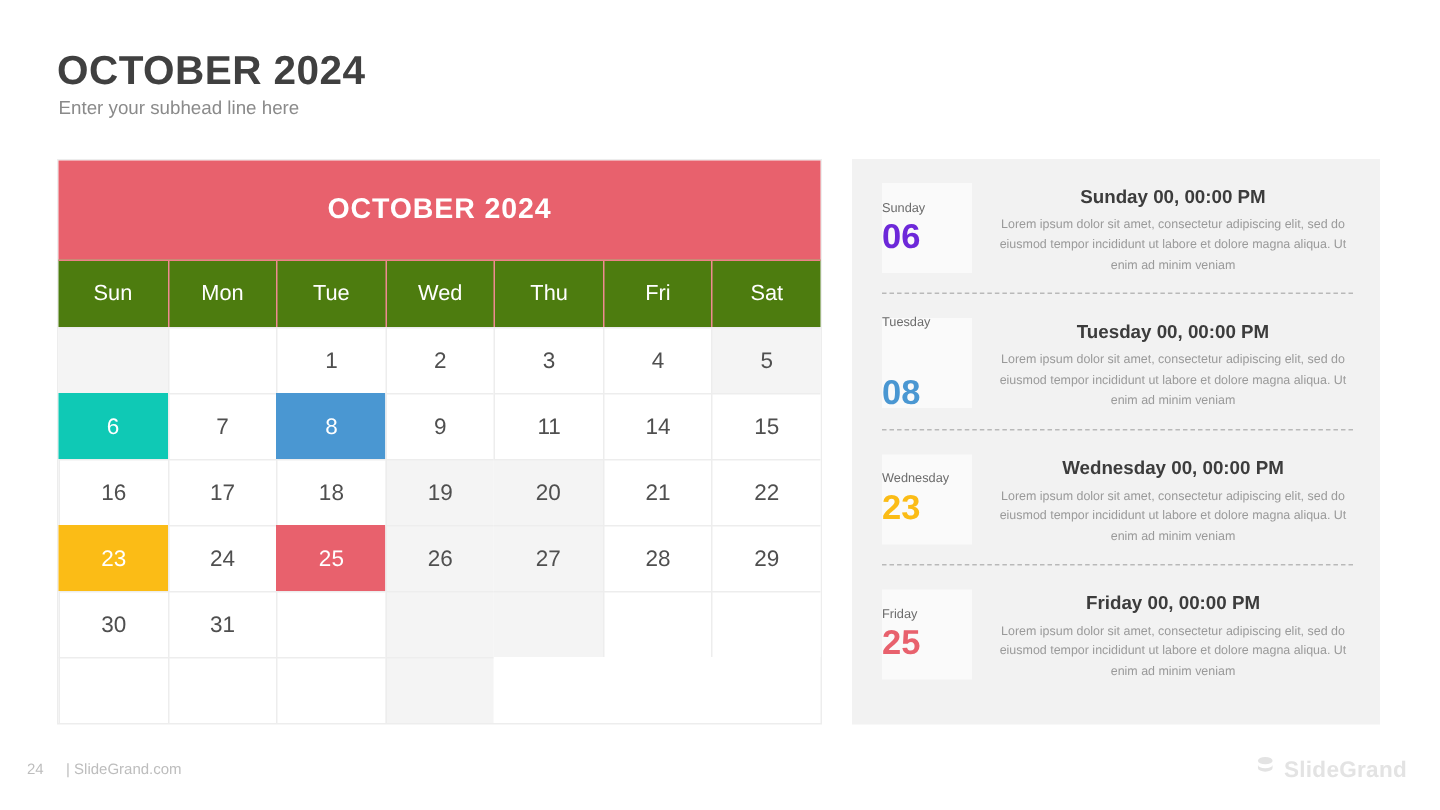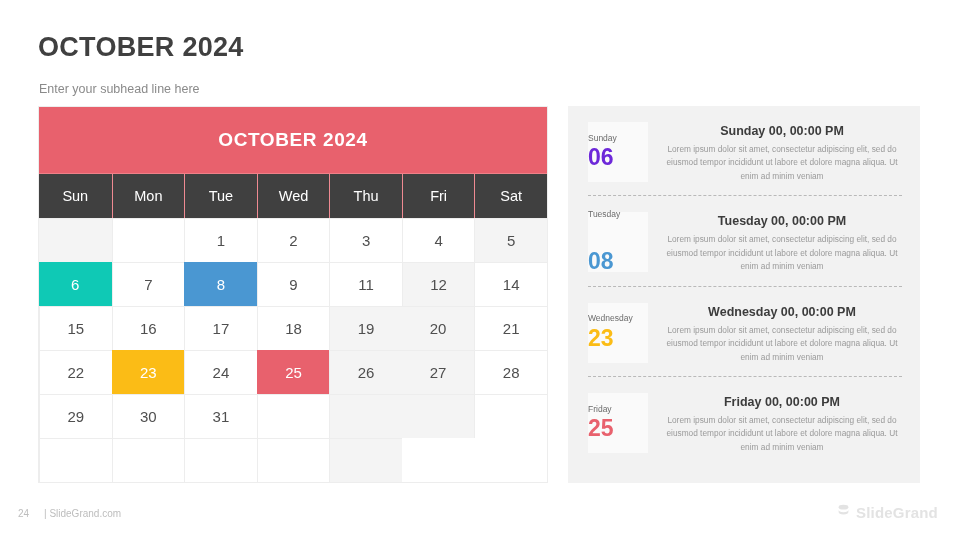--- a/index.html
+++ b/index.html
@@ -11,42 +11,42 @@
     overflow:hidden;
   }
 
   
   #slide-title {
     position:absolute; left:38px; top:32px;
     font-size:27px; font-weight:bold; letter-spacing:0.3px;
     color:#404040;
   }
   #slide-subhead {
-    position:absolute; left:39px; top:82px;
+    position:absolute; left:39px; top:65px;
     font-size:12.5px; color:#8a8a8a; font-weight:normal;
   }
 
   
   #calendar {
     position:absolute; left:38px; top:106px;
     width:510px;
     border:1px solid #ededed;
     background:#fff;
   }
   #calendar-title-bar {
     background:#e8616d;
     height:66px;
     display:flex; align-items:center; justify-content:center;
   }
   #calendar-title-bar .ct {
     color:#ffffff; font-size:19px; font-weight:bold; letter-spacing:0.6px;
   }
   #calendar-dow {
     display:grid; grid-template-columns:repeat(7,1fr);
-    background:#404040;
+    background:#4d7c0f;
     border-top:1px solid #ef8088;
   }
   #calendar-dow .dow {
     height:44px; display:flex; align-items:center; justify-content:center;
     color:#ffffff; font-size:14.5px;
     border-left:1px solid #ef8a92;
   }
   #calendar-dow .dow:first-child { border-left:none; }
 
   #calendar-grid { display:grid; grid-template-columns:repeat(7,1fr); }
@@ -156,23 +156,20 @@
       </div>
       <div class="cell col2 hl" style="background: rgb(74, 151, 210);">
         <span>8</span>
       </div>
       <div class="cell col3">
         <span>9</span>
       </div>
       <div class="cell col5">
         <span>11</span>
       </div>
-      <div class="cell col6 weekend">
-        <span>12</span>
-      </div>
       <div class="cell col1">
         <span>14</span>
       </div>
       <div class="cell col2">
         <span>15</span>
       </div>
       <div class="cell col3">
         <span>16</span>
       </div>
       <div class="cell col4">

